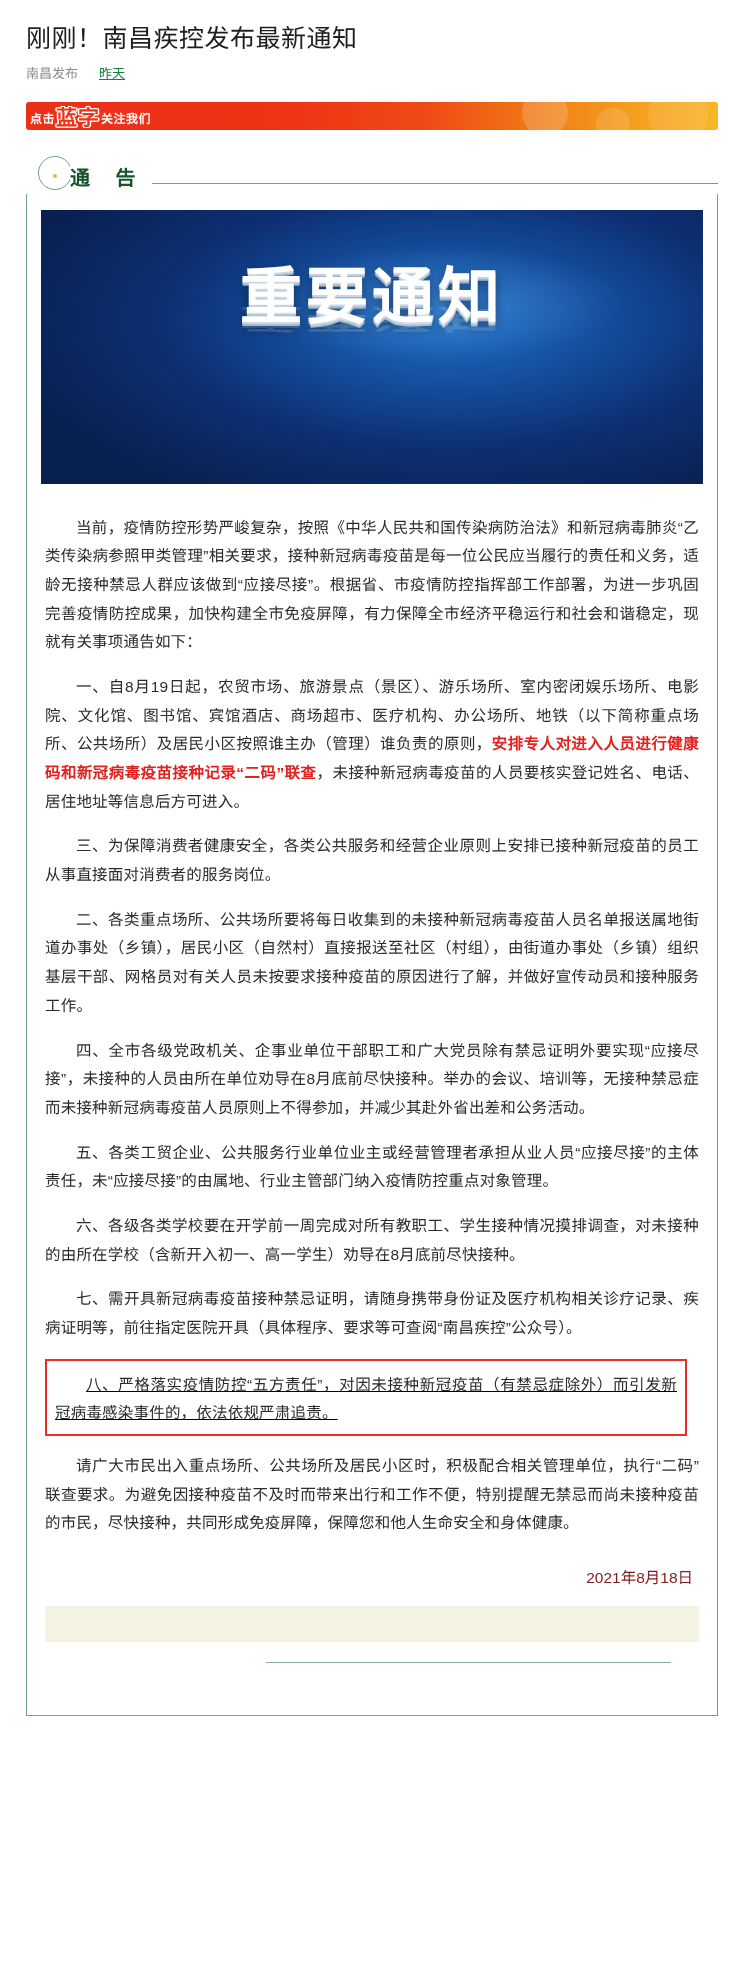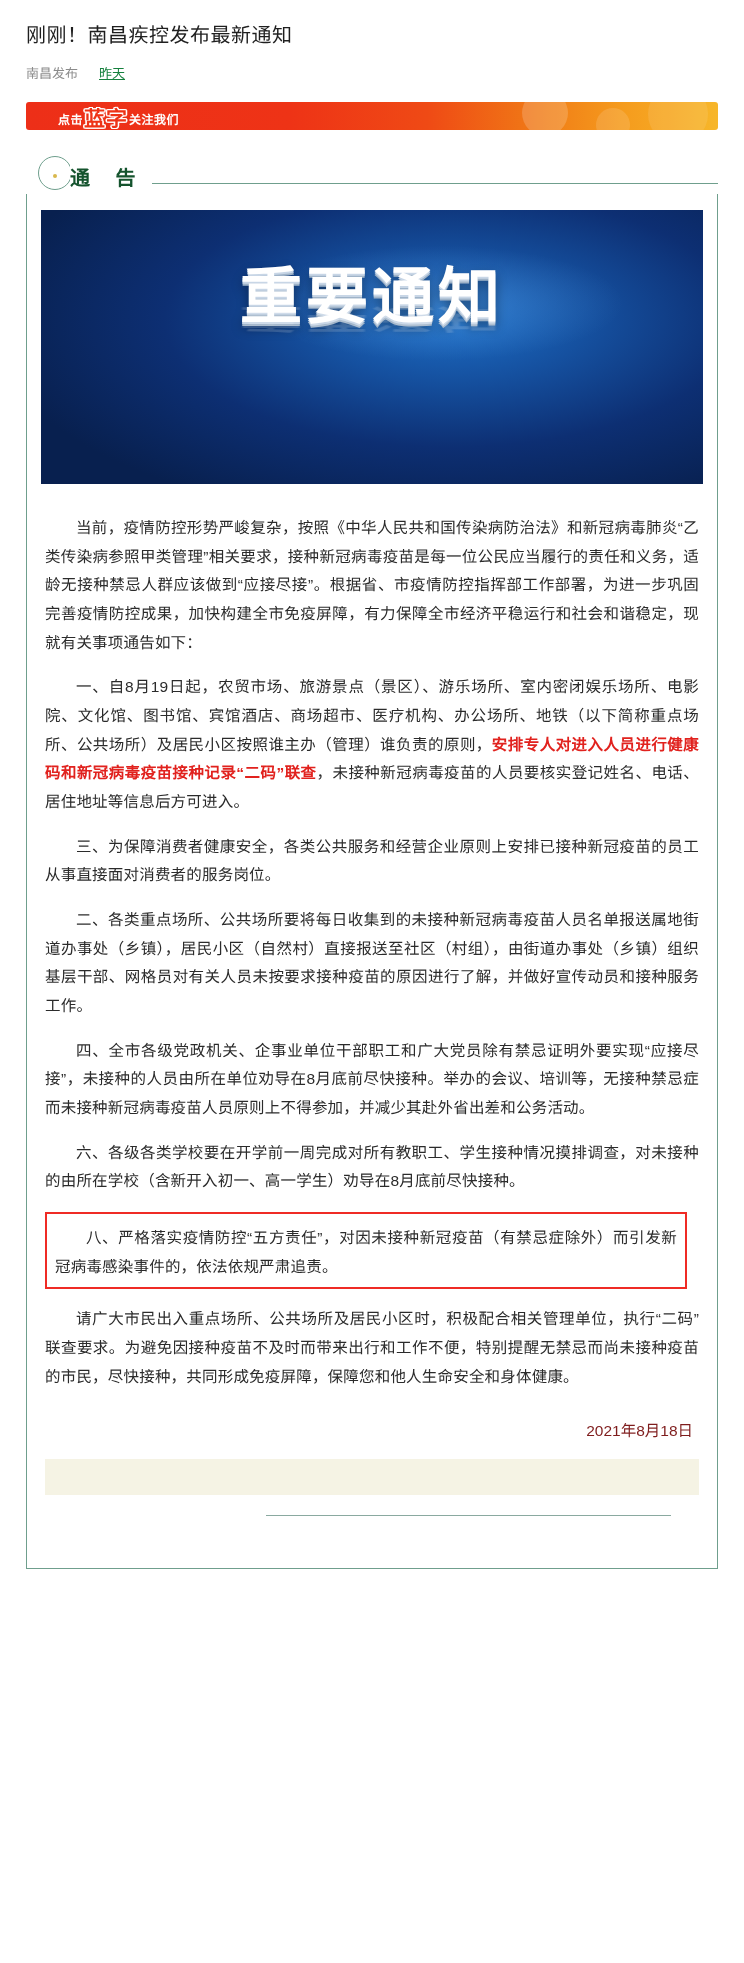--- a/index.html
+++ b/index.html
@@ -13,26 +13,26 @@
     position: relative;
     width: 744px;
     min-height: 1963px;
     background: #fff;
     overflow: hidden;
   }
 
   
   .article-head { padding: 22px 26px 0 26px; }
   .article-title {
-    font-size: 20px;
+    font-size: 25px;
     line-height: 1.35;
     color: #1f1f1f;
     font-weight: 400;
     letter-spacing: 0.5px;
-    margin: 0 0 14px 0;
+    margin: 0 0 7px 0;
   }
   .byline {
     display: flex;
     align-items: center;
     gap: 21px;
     font-size: 13px;
     margin-bottom: 20px;
   }
   .byline .author { color: #8b8b8b; }
   .byline .time { color: #15803d; text-decoration: underline; }
@@ -51,21 +51,21 @@
   .follow-banner .blob {
     position: absolute; border-radius: 50%;
     background: rgba(255,255,255,0.18);
   }
   .follow-banner .b1 { width: 46px; height: 46px; right: 150px; top: -12px; }
   .follow-banner .b2 { width: 34px; height: 34px; right: 88px; top: 6px; background: rgba(255,255,255,0.13); }
   .follow-banner .b3 { width: 60px; height: 60px; right: 10px; top: -18px; background: rgba(255,255,255,0.10); }
   .fb-text {
     position: relative;
     z-index: 2;
-    padding-left: 32px;
+    padding-left: 4px;
     display: flex;
     align-items: baseline;
     color: #fff;
     white-space: nowrap;
     justify-content: flex-end;
   }
   .fb-small { font-size: 12px; font-weight: bold; letter-spacing: 0.5px; }
   .fb-big {
     font-size: 21px; font-weight: bold;
     letter-spacing: 1px;
@@ -193,20 +193,21 @@
     text-indent: 2em;
     letter-spacing: 0.2px;
   }
   p.para:last-child { margin-bottom: 0; }
   .red-bold { color: #e1221e; font-weight: bold; }
 
   .boxed-para {
     border: 2px solid #ef2b25;
     padding: 10px 8px 6px 8px;
     margin: 4px 12px 16px 0;
+    text-decoration: underline;
   }
   .boxed-para p.para { margin: 0; }
 
   .signoff {
     text-align: right;
     font-size: 15.5px;
     color: #7f1d1d;
     margin: 26px 6px 0 0;
     line-height: 1.8;
   }
@@ -268,21 +269,23 @@
 
       <p class="para">当前，疫情防控形势严峻复杂，按照《中华人民共和国传染病防治法》和新冠病毒肺炎“乙类传染病参照甲类管理”相关要求，接种新冠病毒疫苗是每一位公民应当履行的责任和义务，适龄无接种禁忌人群应该做到“应接尽接”。根据省、市疫情防控指挥部工作部署，为进一步巩固完善疫情防控成果，加快构建全市免疫屏障，有力保障全市经济平稳运行和社会和谐稳定，现就有关事项通告如下：</p>
 
       <p class="para">
         <span>一、自8月19日起，农贸市场、旅游景点（景区）、游乐场所、室内密闭娱乐场所、电影院、文化馆、图书馆、宾馆酒店、商场超市、医疗机构、办公场所、地铁（以下简称重点场所、公共场所）及居民小区按照谁主办（管理）谁负责的原则，</span><span class="red-bold">安排专人对进入人员进行健康码和新冠病毒疫苗接种记录“二码”联查</span><span>，未接种新冠病毒疫苗的人员要核实登记姓名、电话、居住地址等信息后方可进入。</span>
       </p>
 
       <p class="para">三、为保障消费者健康安全，各类公共服务和经营企业原则上安排已接种新冠疫苗的员工从事直接面对消费者的服务岗位。</p>
       <p class="para">二、各类重点场所、公共场所要将每日收集到的未接种新冠病毒疫苗人员名单报送属地街道办事处（乡镇），居民小区（自然村）直接报送至社区（村组），由街道办事处（乡镇）组织基层干部、网格员对有关人员未按要求接种疫苗的原因进行了解，并做好宣传动员和接种服务工作。</p>
       <p class="para">四、全市各级党政机关、企事业单位干部职工和广大党员除有禁忌证明外要实现“应接尽接”，未接种的人员由所在单位劝导在8月底前尽快接种。举办的会议、培训等，无接种禁忌症而未接种新冠病毒疫苗人员原则上不得参加，并减少其赴外省出差和公务活动。</p>
+      <p class="para">五、各类工贸企业、公共服务行业单位业主或经营管理者承担从业人员“应接尽接”的主体责任，未“应接尽接”的由属地、行业主管部门纳入疫情防控重点对象管理。</p>
       <p class="para">六、各级各类学校要在开学前一周完成对所有教职工、学生接种情况摸排调查，对未接种的由所在学校（含新开入初一、高一学生）劝导在8月底前尽快接种。</p>
+      <p class="para">七、需开具新冠病毒疫苗接种禁忌证明，请随身携带身份证及医疗机构相关诊疗记录、疾病证明等，前往指定医院开具（具体程序、要求等可查阅“南昌疾控”公众号）。</p>
 
       <div class="boxed-para">
         <p class="para">八、严格落实疫情防控“五方责任”，对因未接种新冠疫苗（有禁忌症除外）而引发新冠病毒感染事件的，依法依规严肃追责。</p>
       </div>
 
       <p class="para">请广大市民出入重点场所、公共场所及居民小区时，积极配合相关管理单位，执行“二码”联查要求。为避免因接种疫苗不及时而带来出行和工作不便，特别提醒无禁忌而尚未接种疫苗的市民，尽快接种，共同形成免疫屏障，保障您和他人生命安全和身体健康。</p>
 
       <div class="signoff">2021年8月18日</div>
 
       <div class="beige-block"></div>

